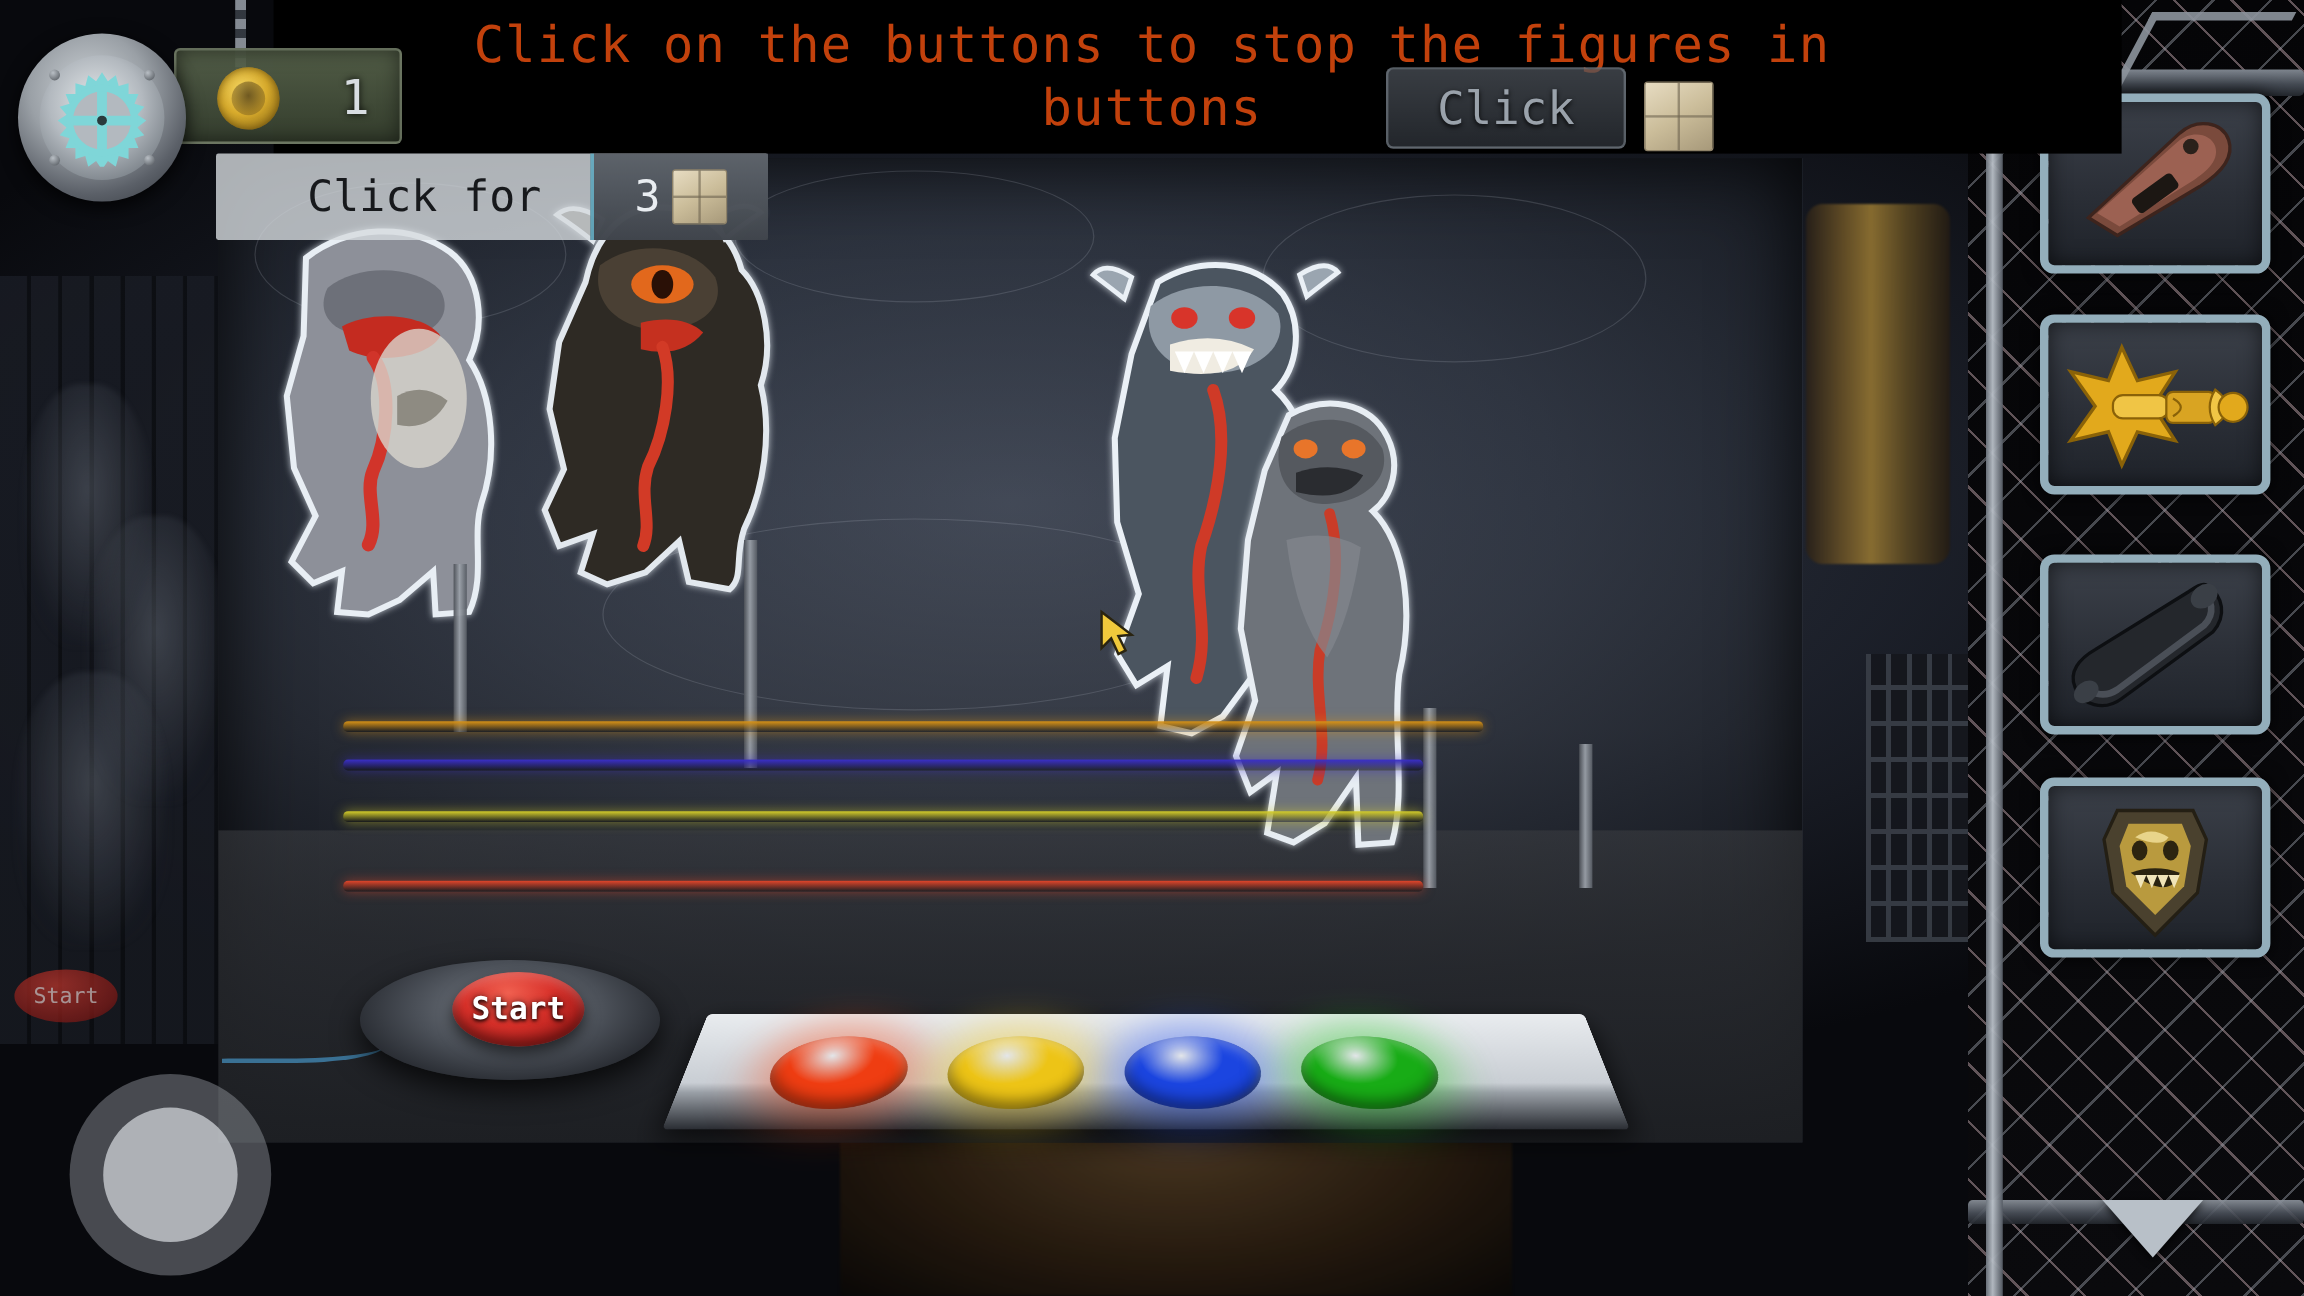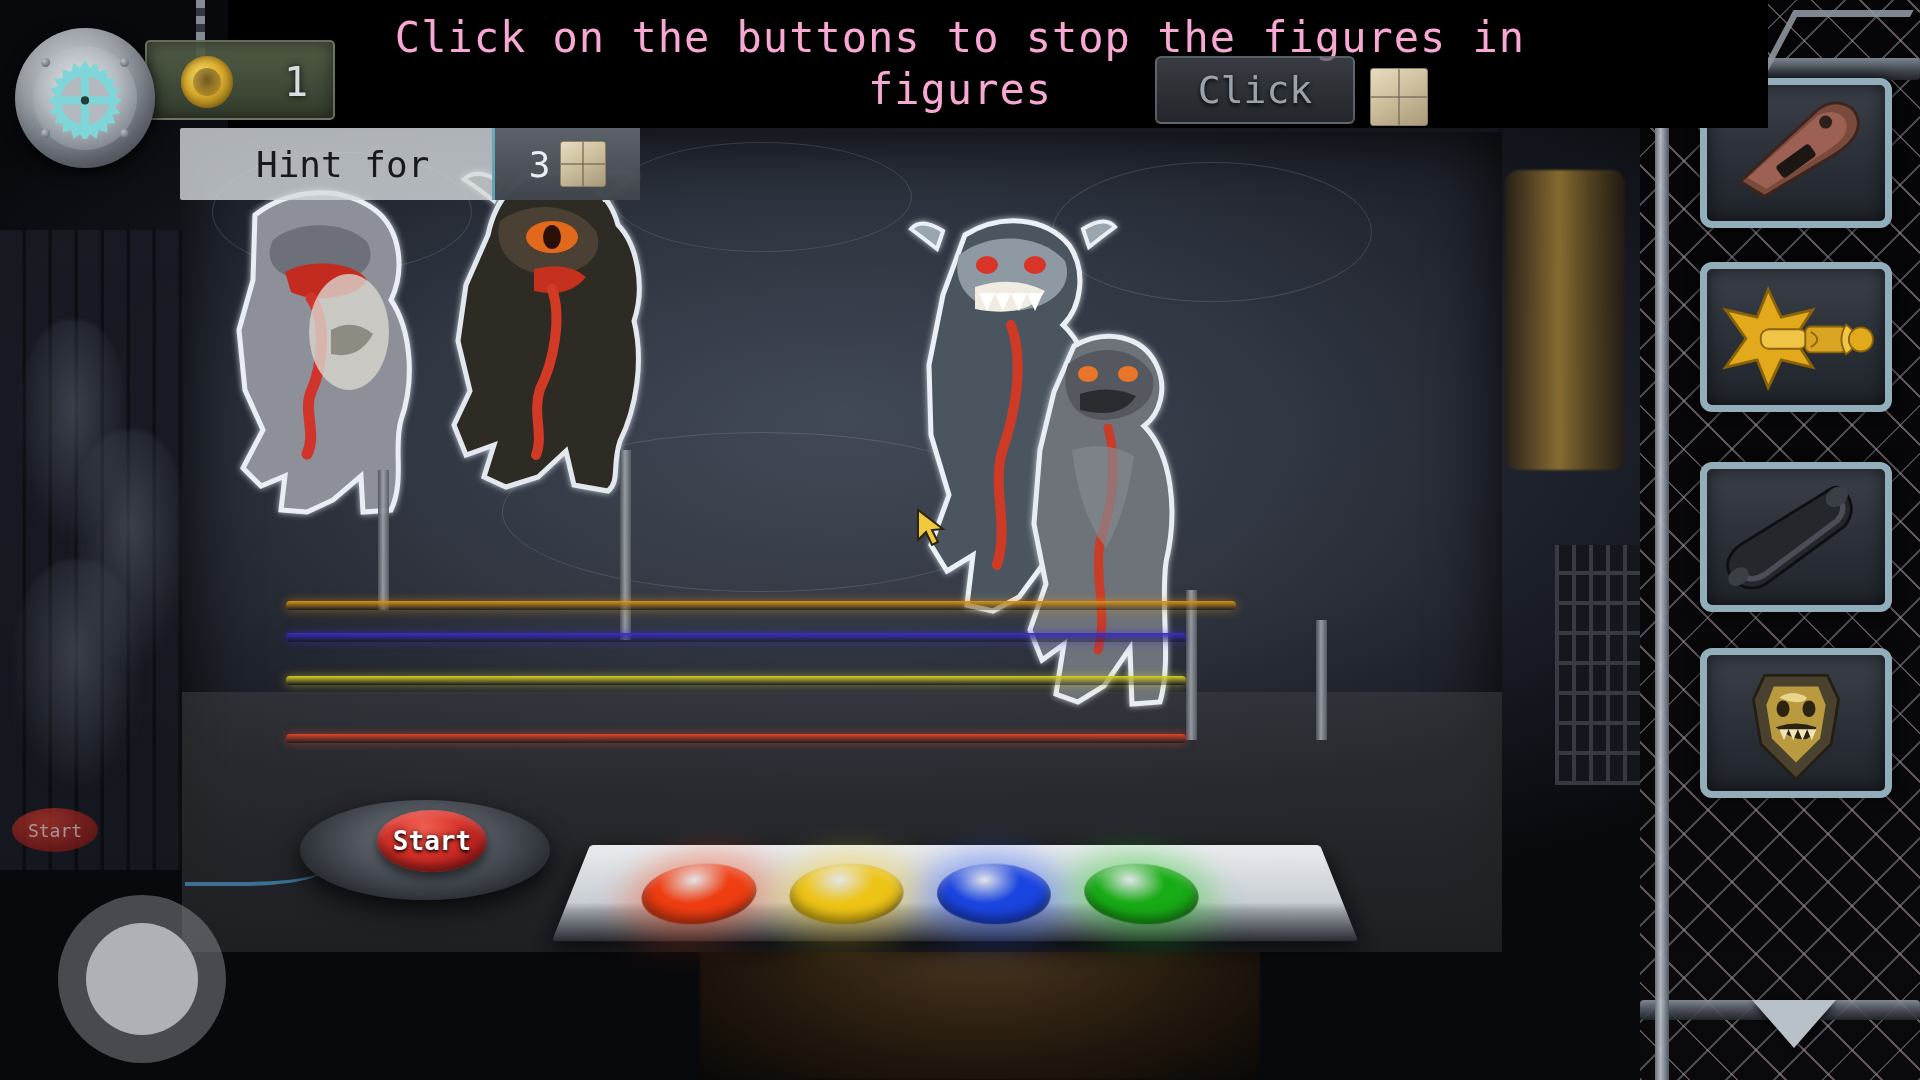--- a/index.html
+++ b/index.html
@@ -183,21 +183,21 @@
 
   
   .banner {
     position: absolute; left: 228px; top: 0; width: 1540px; height: 128px;
     background: #000;
     z-index: 40;
   }
   .banner-text {
     position: absolute; left: 0; top: 12px; width: 100%;
     text-align: center;
-    color: #f9a8d4;
+    color: #c2410c;
     font-family: "DejaVu Sans Mono", monospace;
     font-size: 42px;
     line-height: 52px;
     letter-spacing: 1px;
     text-shadow: 0 0 3px rgba(0,0,0,.9);
     z-index: 41;
   }
 
   .gear-btn {
     position: absolute; left: 15px; top: 28px; width: 140px; height: 140px;
@@ -471,21 +471,21 @@
         </div>
         <div class="cbtn" style="left: 488px;">
           <div class="cap" style="background: radial-gradient(at 42% 28%, rgba(255, 255, 255, 0.333) 0%, rgb(24, 172, 22) 38%, rgb(24, 172, 22) 70%, rgba(0, 0, 0, 0.45) 100%); box-shadow: rgba(35, 207, 31, 0.4) 0px 0px 34px 14px, rgba(0, 0, 0, 0.45) 0px -7px 12px inset, rgba(255, 255, 255, 0.3) 0px 5px 10px inset;"></div>
         </div>
       </div>
   </div>
 
   <div class="banner"></div>
   <div class="banner-text">
     <div>Click on the buttons to stop the figures in</div>
-    <div>figures</div>
+    <div>buttons</div>
   </div>
 
   <div class="gear-btn">
     <span class="bolt" style="left:26px;top:30px;"></span>
     <span class="bolt" style="right:26px;top:30px;"></span>
     <span class="bolt" style="left:26px;bottom:30px;"></span>
     <span class="bolt" style="right:26px;bottom:30px;"></span>
     <div class="gear-inner">
       <svg class="gear-glyph" viewBox="0 0 100 100">
         <g fill="#7fd6d8">
@@ -511,21 +511,21 @@
     </div>
     <div class="coin-count">1</div>
   </div>
 
   <div class="hint-btn">
     <span>Click</span>
   </div>
   <div class="note-icon"></div>
 
   <div class="skip-bar">
-    <div class="skip-label">Hint for</div>
+    <div class="skip-label">Click for</div>
     <div class="skip-cost">
       <span class="num">3</span>
       <span class="skip-note"></span>
     </div>
   </div>
 
   <div class="fence"></div>
   <div class="fence-pipe"></div>
   <div class="fence-pipe2"></div>
   <div class="fence-post"></div>

